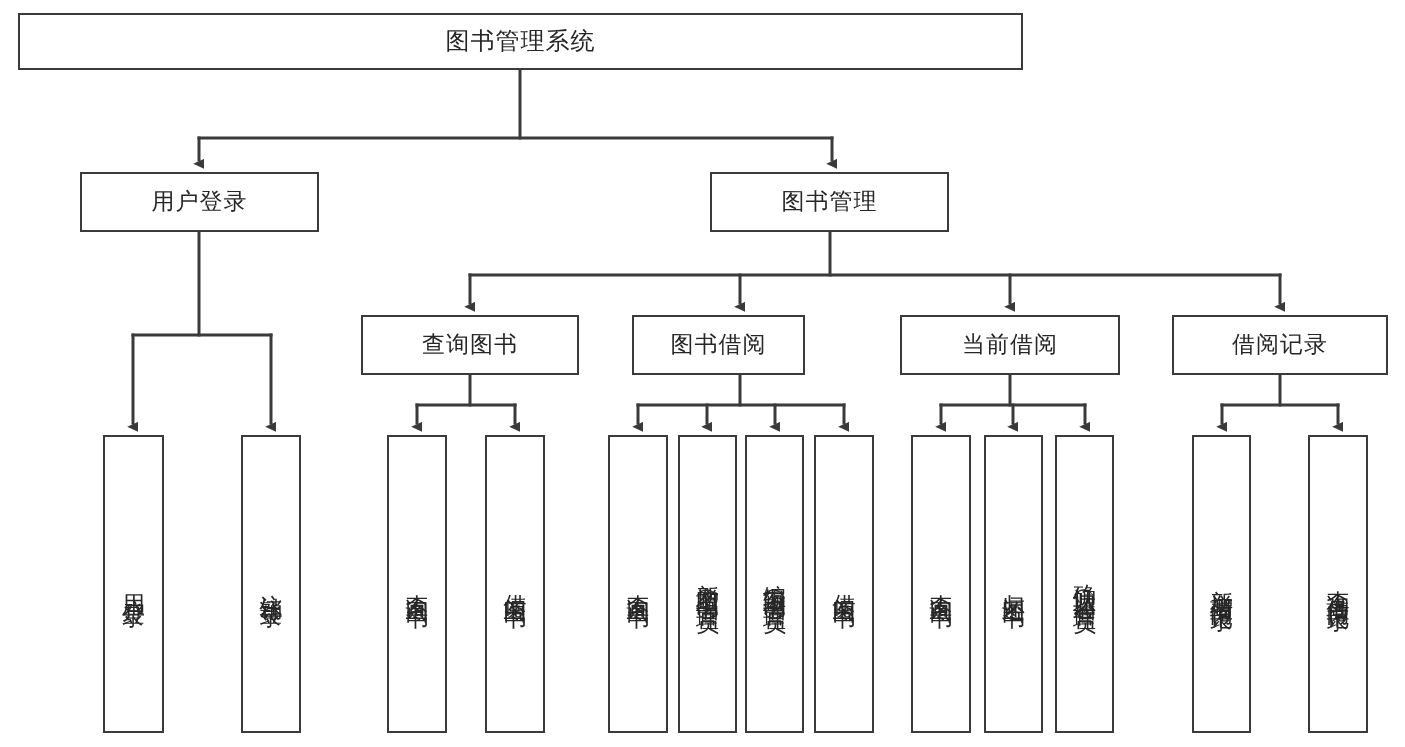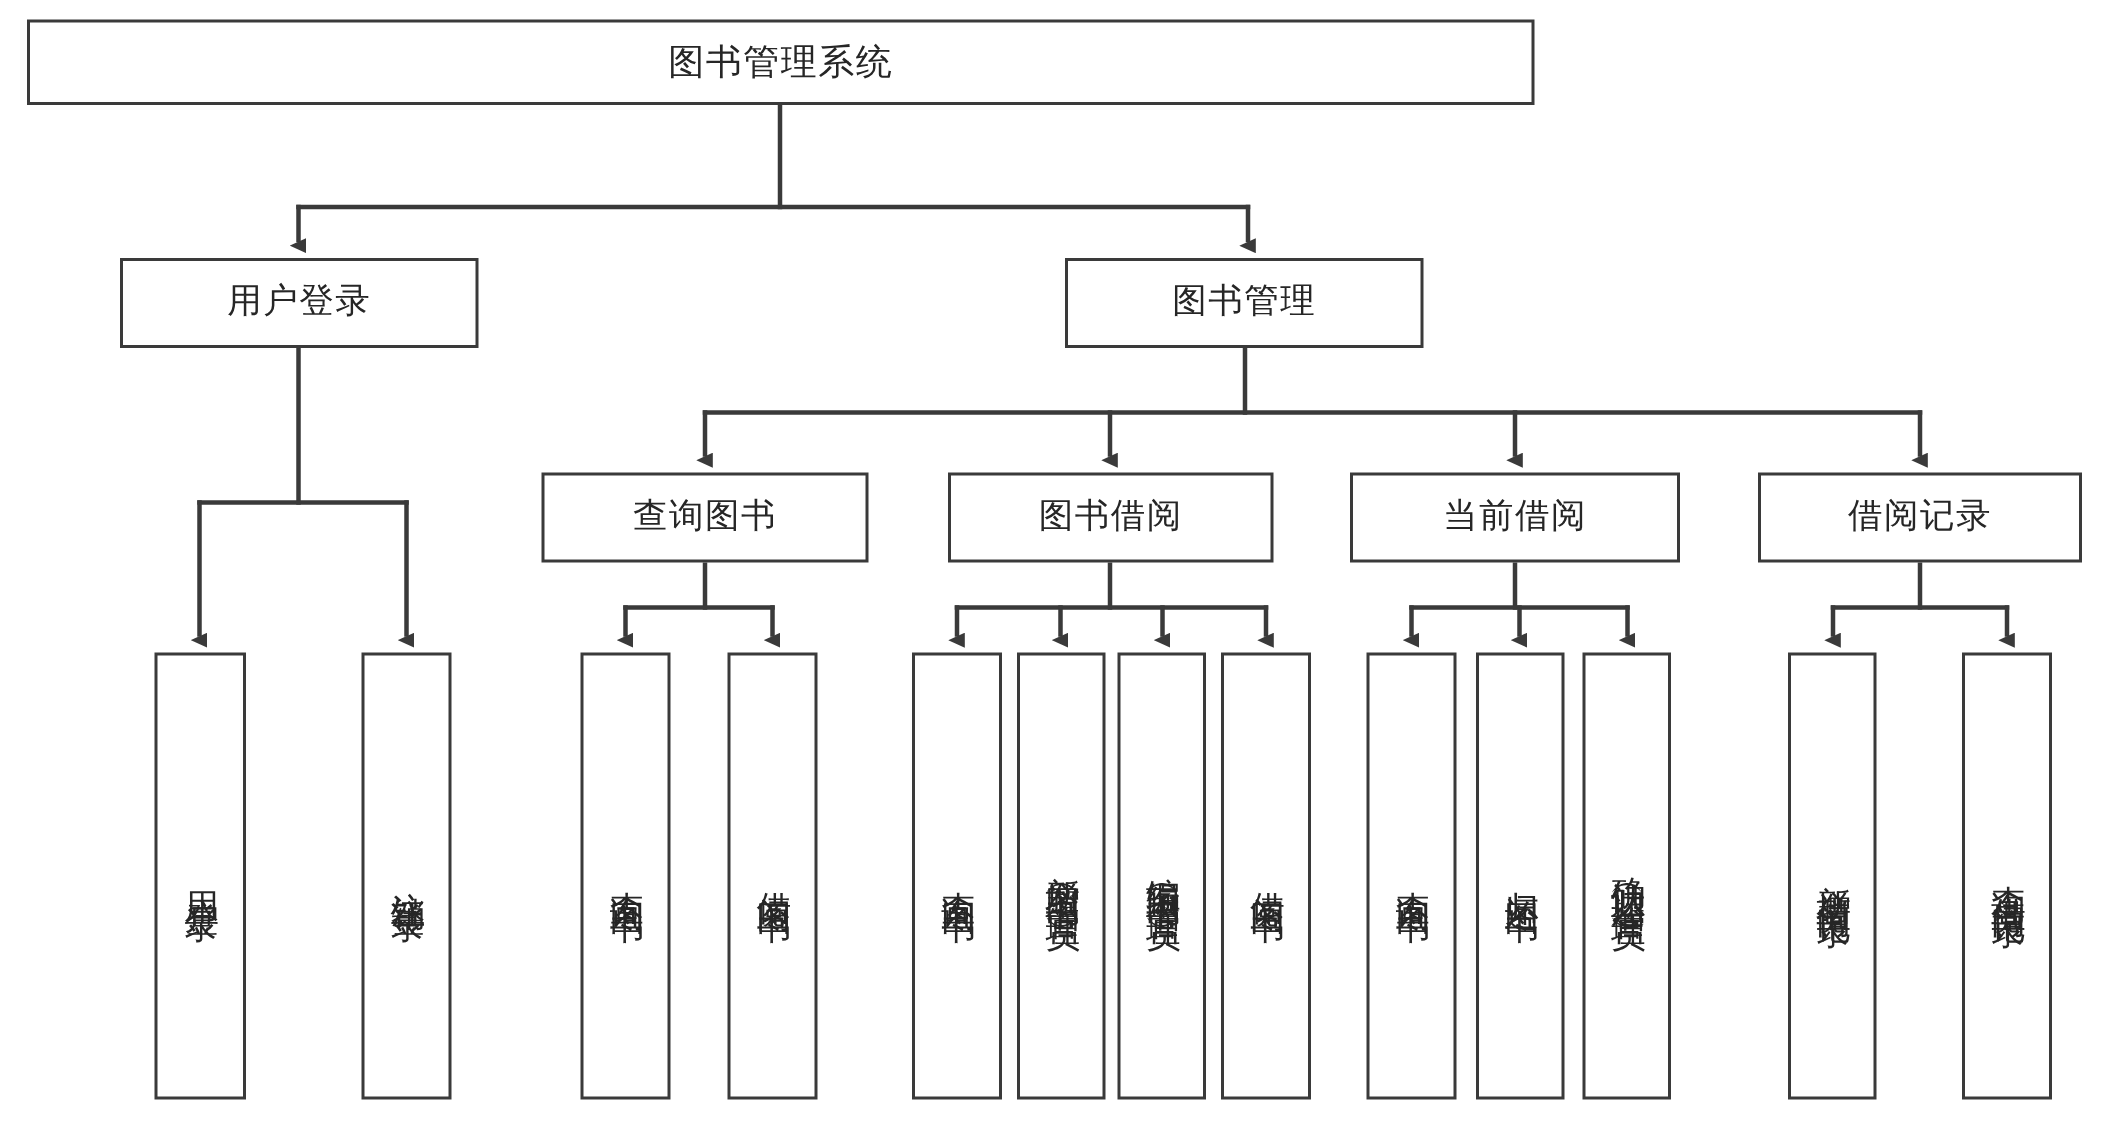--- a/index.html
+++ b/index.html
@@ -117,21 +117,21 @@
       <path d="M1338,405 L1338,423" marker-end="url(#arrow)"></path>
     </g>
   </svg>
 
   <div class="node h root" style="left: 18px; top: 13px; width: 1005px; height: 57px;">图书管理系统</div>
 
   <div class="node h" style="left: 80px; top: 172px; width: 239px; height: 60px;">用户登录</div>
   <div class="node h" style="left: 710px; top: 172px; width: 239px; height: 60px;">图书管理</div>
 
   <div class="node h" style="left: 361px; top: 315px; width: 218px; height: 60px;">查询图书</div>
-  <div class="node h" style="left: 632px; top: 315px; width: 217px; height: 60px;">图书借阅</div>
+  <div class="node h" style="left: 632px; top: 315px; width: 173px; height: 60px;">图书借阅</div>
   <div class="node h" style="left: 1172px; top: 315px; width: 216px; height: 60px;">借阅记录</div>
   <div class="node h" style="left: 900px; top: 315px; width: 220px; height: 60px;">当前借阅</div>
 
   <div class="node v" style="left: 103px; top: 435px; width: 61px; height: 298px;">用户登录</div>
   <div class="node v" style="left: 241px; top: 435px; width: 60px; height: 298px;">注销登录</div>
   <div class="node v" style="left: 387px; top: 435px; width: 60px; height: 298px;">查询图书</div>
   <div class="node v" style="left: 485px; top: 435px; width: 60px; height: 298px;">借阅图书</div>
   <div class="node v" style="left: 608px; top: 435px; width: 60px; height: 298px;">查询图书</div>
   <div class="node v" style="left: 678px; top: 435px; width: 59px; height: 298px;">新增图书（管理员）</div>
   <div class="node v" style="left: 745px; top: 435px; width: 59px; height: 298px;">编辑图书（管理员）</div>

